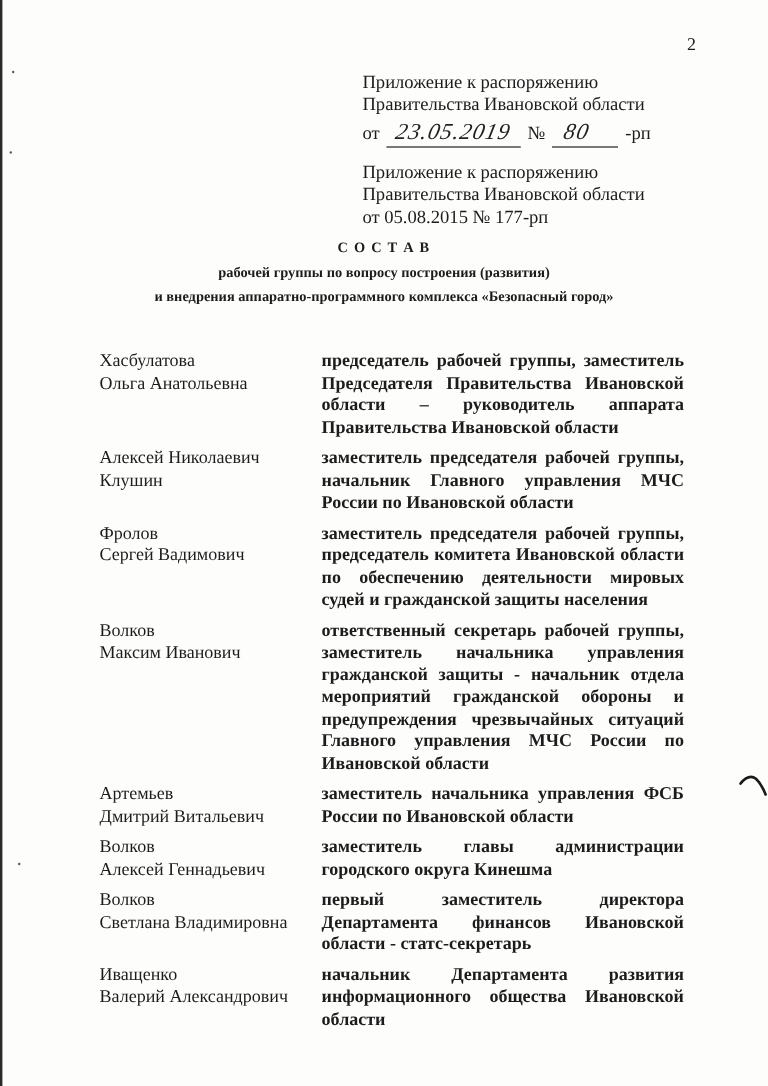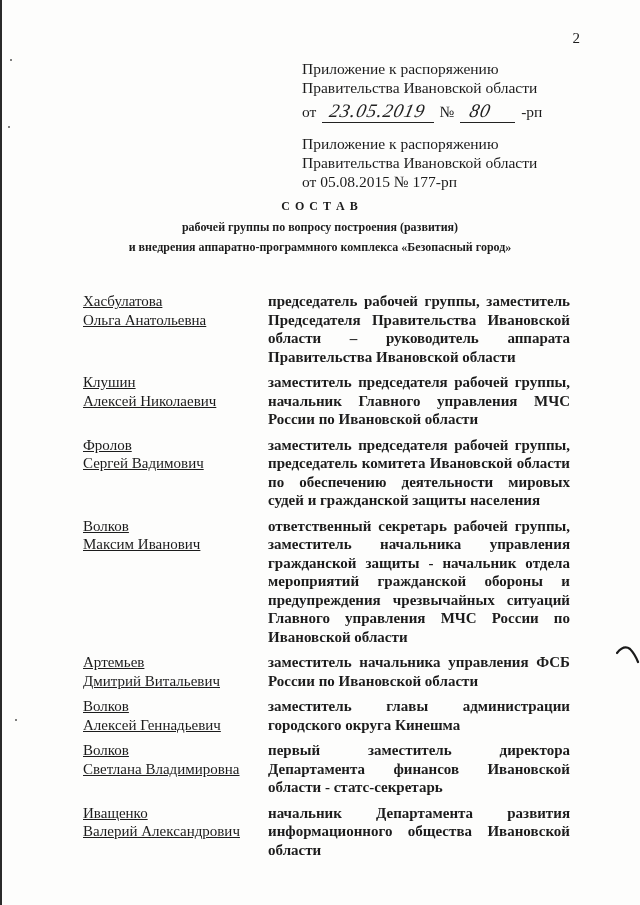--- a/index.html
+++ b/index.html
@@ -50,21 +50,21 @@
     text-align:center;
     font-weight:bold;
     font-size:12px;line-height:20.5px;
   }
   .doc-title .t1{letter-spacing:1px;}
   .members{
     position:absolute;top:292px;left:83px;width:487px;
     font-size:15px;line-height:18.5px;
   }
   .member-row{display:flex;margin-bottom:7px;}
-  .member-name{width:185px;flex:none;text-decoration:underline;}
+  .member-name{width:185px;flex:none;}
   .member-name div{white-space:nowrap;}
   .member-position{
     flex:1;
     text-align:justify;
     font-weight:bold;
   }
   .pen-mark{position:absolute;left:616px;top:645px;}
 </style>
 </head>
 <body>
@@ -105,22 +105,22 @@
   <div class="member-row">
     <div class="member-name">
       <div>Хасбулатова</div>
       <div>Ольга Анатольевна</div>
     </div>
     <div class="member-position">председатель рабочей группы, заместитель Председателя Правительства Ивановской области – руководитель аппарата Правительства Ивановской области</div>
   </div>
 
   <div class="member-row">
     <div class="member-name">
+      <div>Алексей Николаевич</div>
       <div>Клушин</div>
-      <div>Алексей Николаевич</div>
     </div>
     <div class="member-position">заместитель председателя рабочей группы, начальник Главного управления МЧС России по Ивановской области</div>
   </div>
 
   <div class="member-row">
     <div class="member-name">
       <div>Фролов</div>
       <div>Сергей Вадимович</div>
     </div>
     <div class="member-position">заместитель председателя рабочей группы, председатель комитета Ивановской области по обеспечению деятельности мировых судей и гражданской защиты населения</div>

